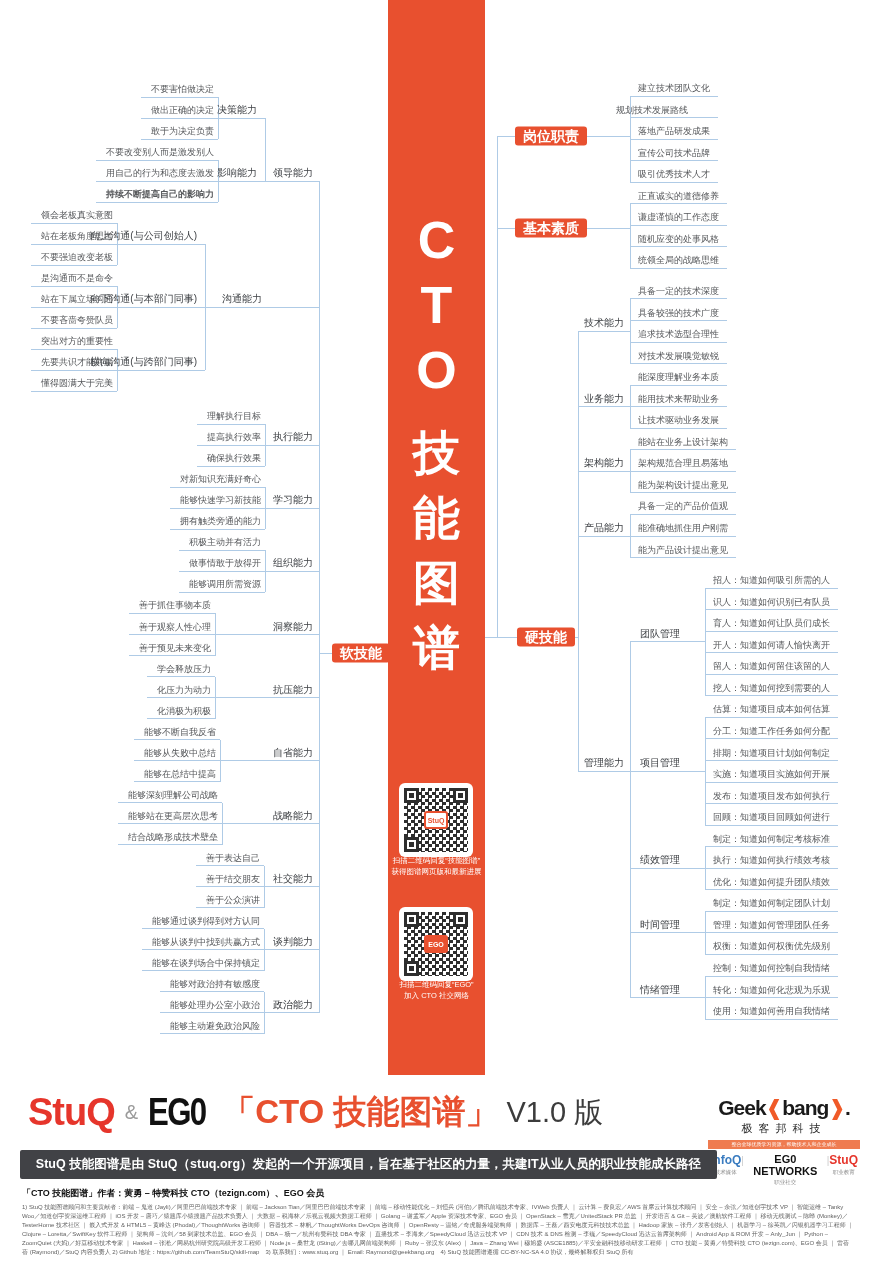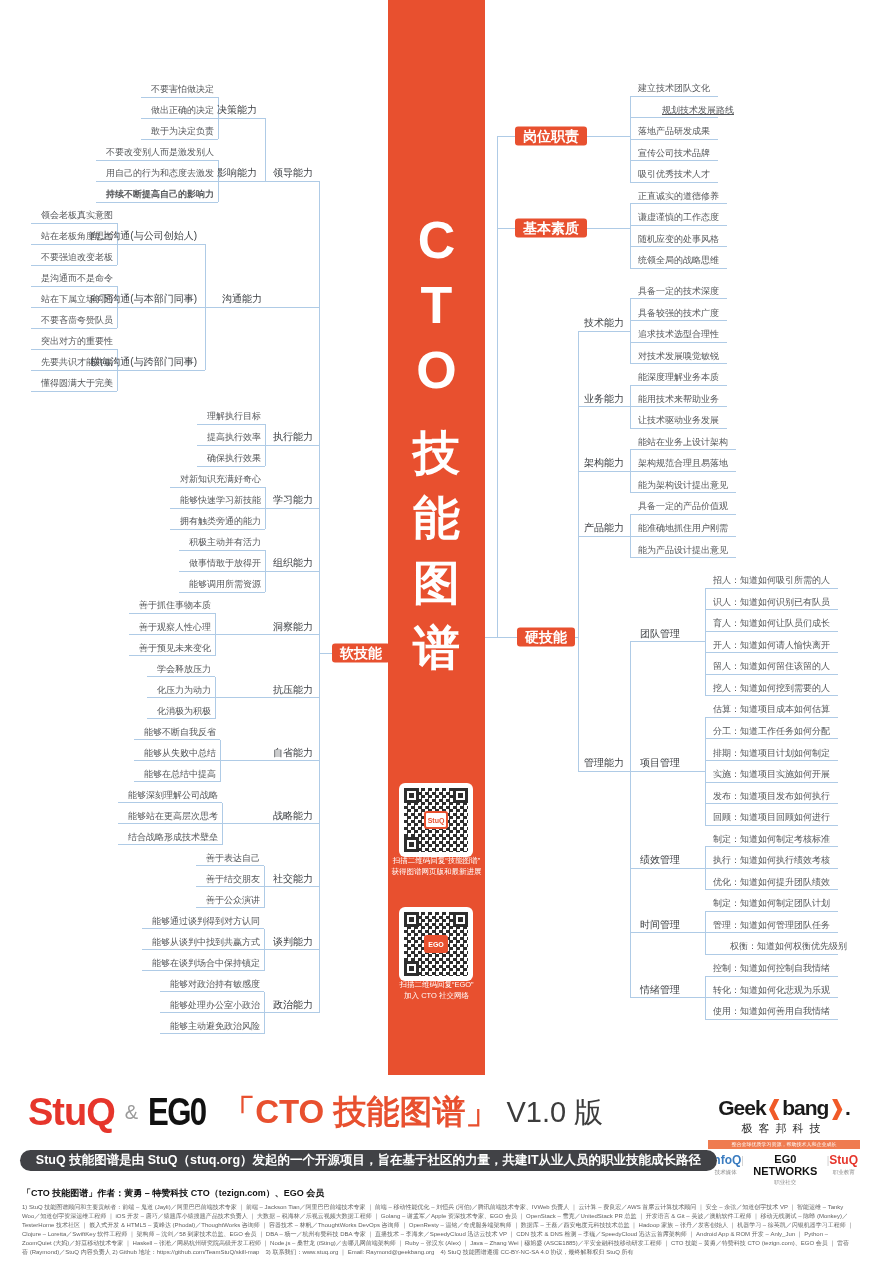--- a/index.html
+++ b/index.html
@@ -29,21 +29,21 @@
   .qrlogo.inv{background:var(--accent);color:#fff;}
   .qrcap{position:absolute;left:388px;width:97px;text-align:center;color:#fff;font-size:7.5px;line-height:11px;}
   
   .f-title{position:absolute;left:28px;top:1090px;display:flex;align-items:center;white-space:nowrap;}
   .t-stuq{color:#E6352B;font-weight:800;font-size:38px;letter-spacing:-1px;}
   .t-amp{color:#9a9a9a;font-size:20px;margin:0 10px;}
   .t-ego{color:#111;font-weight:800;font-size:38px;letter-spacing:-2px;transform:scaleX(.82);transform-origin:left;}
   .t-joint{color:#111;font-weight:700;font-size:33px;margin-left:-8px;}
   .t-map{color:var(--accent);font-weight:700;font-size:33px;margin-left:4px;}
   .t-ver{color:#3c3c3c;font-size:29px;margin-left:8px;font-weight:400;}
-  .f-bar{position:absolute;left:20px;top:1150px;width:697px;height:21px;background:var(--bar);border-radius:14px;
+  .f-bar{position:absolute;left:20px;top:1150px;width:697px;height:29px;background:var(--bar);border-radius:2px;
          color:#fff;font-weight:bold;font-size:12.5px;display:flex;align-items:center;justify-content:center;white-space:nowrap;}
   .f-geek{position:absolute;right:12px;top:1096px;width:152px;text-align:center;}
   .g-logo{font-size:21px;font-weight:800;color:#1a1a1a;letter-spacing:-1px;}
   .g-logo .o{color:#F05A28;font-weight:800;}
   .g-cn{font-size:11px;color:#2a2a2a;letter-spacing:6px;margin-top:1px;}
   .g-strip{margin-top:4px;background:#EF7B50;color:#fff;font-size:5px;line-height:9px;white-space:nowrap;overflow:hidden;}
   .g-brands{display:flex;justify-content:space-between;align-items:flex-start;margin-top:4px;padding:0 2px;}
   .g-cell{text-align:center;}
   .g-infoq{color:#3A7CC0;font-weight:800;font-size:12px;}
   .g-ego{color:#111;font-weight:800;font-size:11px;}
@@ -275,21 +275,21 @@
         <div class="n leaf" style="right: 612px; top: 914.78px;">能够通过谈判得到对方认同</div>
         <div class="n leaf" style="right: 612px; top: 935.8px;">能够从谈判中找到共赢方式</div>
         <div class="n leaf" style="right: 612px; top: 956.82px;">能够在谈判场合中保持镇定</div>
         <div class="n blab" style="right: 559px; top: 935.8px;">谈判能力</div>
         <div class="n leaf" style="right: 612px; top: 977.84px;">能够对政治持有敏感度</div>
         <div class="n leaf" style="right: 612px; top: 998.86px;">能够处理办公室小政治</div>
         <div class="n leaf" style="right: 612px; top: 1019.88px;">能够主动避免政治风险</div>
         <div class="n blab" style="right: 559px; top: 998.86px;">政治能力</div>
         <div class="onode" style="left: 332px; top: 653px;">软技能</div>
         <div class="n leaf" style="left: 638px; top: 82px;">建立技术团队文化</div>
-        <div class="n leaf" style="left: 662px; top: 103.55px; text-decoration: underline;">规划技术发展路线</div>
+        <div class="n leaf" style="left: 616px; top: 103.55px;">规划技术发展路线</div>
         <div class="n leaf" style="left: 638px; top: 125.1px;">落地产品研发成果</div>
         <div class="n leaf" style="left: 638px; top: 146.65px;">宣传公司技术品牌</div>
         <div class="n leaf" style="left: 638px; top: 168.2px;">吸引优秀技术人才</div>
         <div class="onode" style="left: 515px; top: 136.1px;">岗位职责</div>
         <div class="n leaf" style="left: 638px; top: 189.75px;">正直诚实的道德修养</div>
         <div class="n leaf" style="left: 638px; top: 211.3px;">谦虚谨慎的工作态度</div>
         <div class="n leaf" style="left: 638px; top: 232.85px;">随机应变的处事风格</div>
         <div class="n leaf" style="left: 638px; top: 254.4px;">统领全局的战略思维</div>
         <div class="onode" style="left: 515px; top: 228.075px;">基本素质</div>
         <div class="n leaf" style="left: 638px; top: 284.95px;">具备一定的技术深度</div>
@@ -322,21 +322,21 @@
         <div class="n leaf" style="left: 713px; top: 768.05px;">实施：知道项目实施如何开展</div>
         <div class="n leaf" style="left: 713px; top: 789.6px;">发布：知道项目发布如何执行</div>
         <div class="n leaf" style="left: 713px; top: 811.15px;">回顾：知道项目回顾如何进行</div>
         <div class="n blab" style="left: 640px; top: 757.275px;">项目管理</div>
         <div class="n leaf" style="left: 713px; top: 832.7px;">制定：知道如何制定考核标准</div>
         <div class="n leaf" style="left: 713px; top: 854.25px;">执行：知道如何执行绩效考核</div>
         <div class="n leaf" style="left: 713px; top: 875.8px;">优化：知道如何提升团队绩效</div>
         <div class="n blab" style="left: 640px; top: 854.25px;">绩效管理</div>
         <div class="n leaf" style="left: 713px; top: 897.35px;">制定：知道如何制定团队计划</div>
         <div class="n leaf" style="left: 713px; top: 918.9px;">管理：知道如何管理团队任务</div>
-        <div class="n leaf" style="left: 713px; top: 940.45px; margin-left: 17px;">权衡：知道如何权衡优先级别</div>
+        <div class="n leaf" style="left: 713px; top: 940.45px;">权衡：知道如何权衡优先级别</div>
         <div class="n blab" style="left: 640px; top: 918.9px;">时间管理</div>
         <div class="n leaf" style="left: 713px; top: 962px;">控制：知道如何控制自我情绪</div>
         <div class="n leaf" style="left: 713px; top: 983.55px;">转化：知道如何化悲观为乐观</div>
         <div class="n leaf" style="left: 713px; top: 1005.1px;">使用：知道如何善用自我情绪</div>
         <div class="n blab" style="left: 640px; top: 983.55px;">情绪管理</div>
         <div class="n blab" style="left: 584px; top: 757.275px;">管理能力</div>
         <div class="onode" style="left: 517px; top: 637px;">硬技能</div>
       </div>
 
     <div class="banner">

